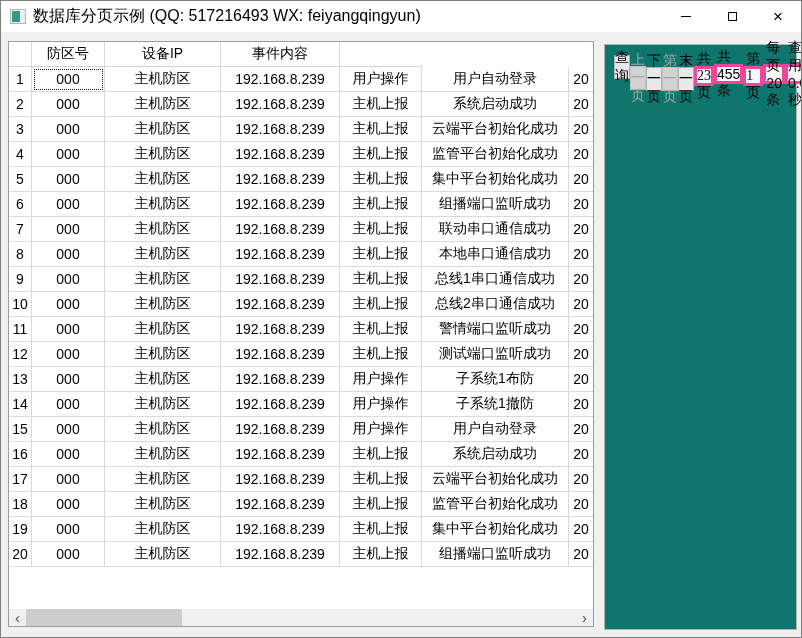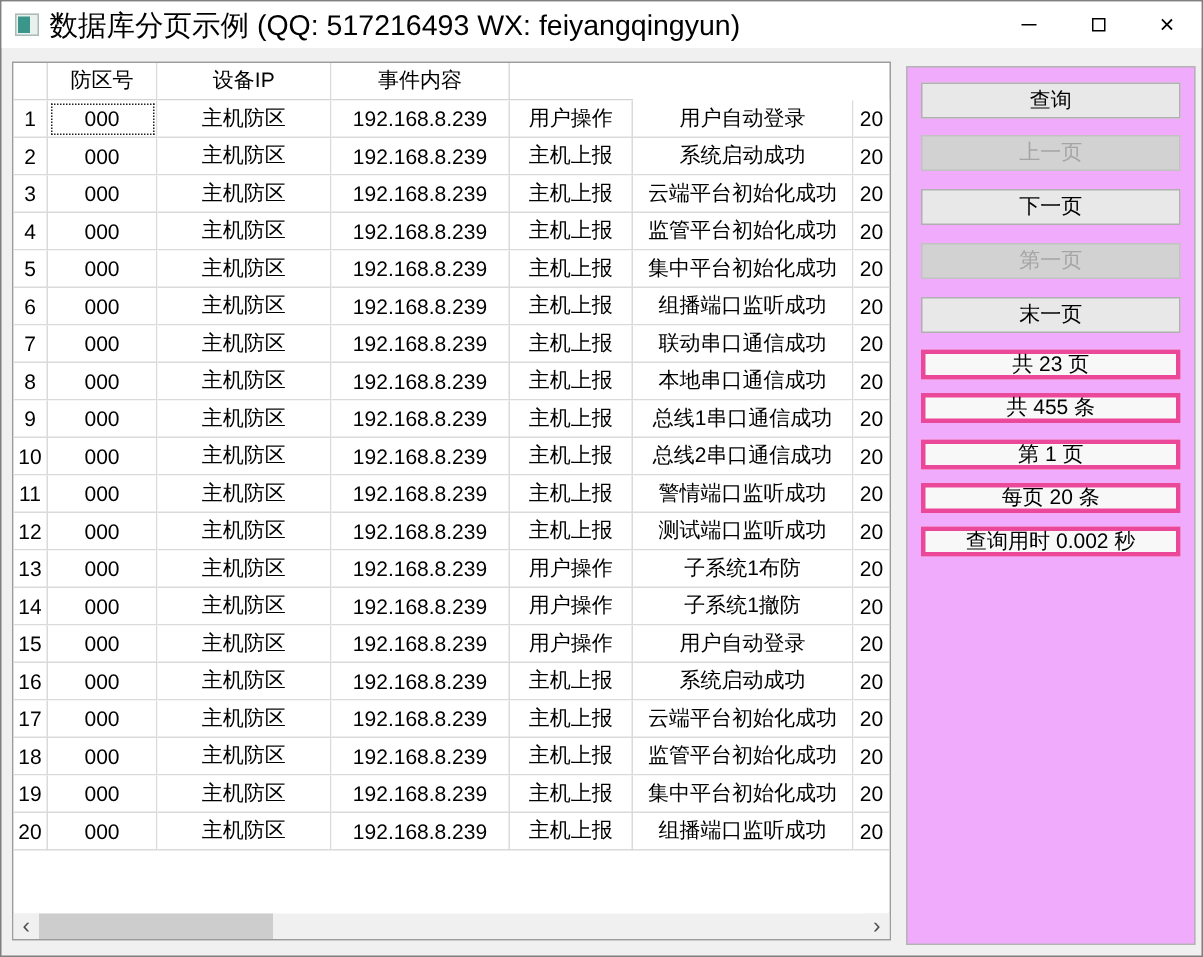--- a/index.html
+++ b/index.html
@@ -18,21 +18,21 @@
   }
   .app-icon {
     width: 16px; height: 15px; margin-left: 9px; margin-right: 7px;
     border: 1px solid #a9bab7; background: #e9f0ee; position: relative;
     flex: 0 0 auto;
   }
   .app-icon .teal {
     position: absolute; left: 1px; top: 1px; width: 8px; height: 11px;
     background: #3a968a;
   }
-  .title-text { font-size: 19px; color: #000; white-space: nowrap; }
+  .title-text { font-size: 16px; color: #000; white-space: nowrap; }
   .caption-buttons { margin-left: auto; display: flex; height: 31px; }
   .cap-btn {
     width: 46px; height: 31px; display: flex; align-items: center;
     justify-content: center; background: transparent; border: none; cursor: default;
   }
   .glyph-min { width: 10px; height: 0; border-top: 1px solid #000; display: block; }
   .glyph-max { width: 9px; height: 9px; border: 1px solid #000; display: block; }
   .glyph-close { font-size: 17px; line-height: 1; color: #000; font-weight: 300; }
 
   
@@ -68,35 +68,35 @@
   .hs-arrow.left { left: 0; }
   .hs-arrow.right { right: 0; }
   .hs-thumb {
     position: absolute; left: 17px; top: 0; width: 156px; height: 17px;
     background: #cdcdcd;
   }
 
   
   .side-panel {
     position: absolute; left: 603px; top: 43px; width: 193px; height: 586px;
-    border: 1px solid #b4b4b4; background: #f0abfc;
-    display: flex; flex-direction: column; padding: 10px 9px 16px 9px;
+    border: 1px solid #b4b4b4; background: #0f766e;
+    display: flex; padding: 10px 9px 16px 9px;
   }
   .pbtn {
     height: 24px; border: 1px solid #b0b0b0; background: #e8e8e8;
     font-size: 14px; color: #000; font-family: inherit;
     display: flex; align-items: center; justify-content: center; width: 100%;
   }
   .pbtn:disabled { background: #d2d2d2; color: #a5a5a5; border-color: #c2c2c2; }
   .plabel {
     height: 20px; border: 3px solid #ec4899; background: #f8f8f8;
     font-size: 14px; color: #000;
     display: flex; align-items: center; justify-content: center;
   }
-  .mt11 { margin-top: 11px; }
+  .mt11 { margin-top: 11px; font-family: Liberation Serif, serif; }
   .mt12 { margin-top: 12px; }
   .mt9  { margin-top: 9px; }
 </style>
 </head>
 <body>
 
 <div class="window">
 
   <div class="titlebar">
     <div class="app-icon">

